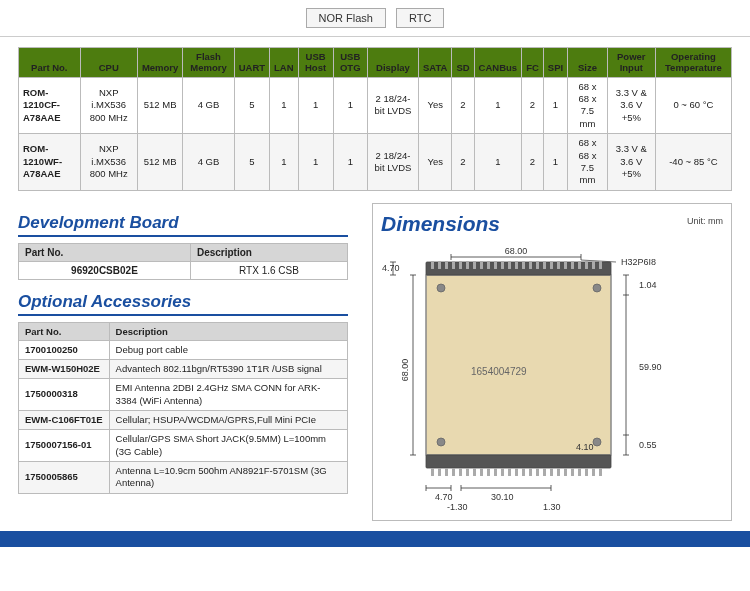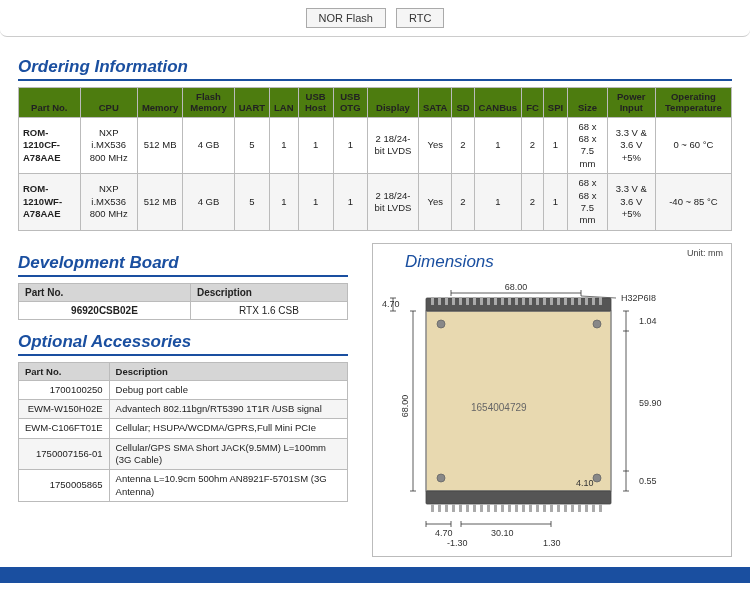--- a/index.html
+++ b/index.html
@@ -14,21 +14,20 @@
 
     
     .top-strip {
       background: #fff;
       border-bottom: 1px solid #ccc;
       padding: 8px 0 8px 0;
       display: flex;
       justify-content: center;
       align-items: flex-start;
       gap: 10px;
-      border-radius: 7px;
     }
     .top-btn {
       border: 1px solid #aaa;
       padding: 3px 12px;
       font-size: 11px;
       background: #f5f5f5;
       color: #333;
     }
 
     .main-content {
@@ -126,44 +125,43 @@
       padding: 3px 6px;
       text-align: left;
       font-weight: bold;
     }
     .acc-table td {
       border: 1px solid #bbb;
       padding: 3px 6px;
       vertical-align: middle;
       line-height: 1.3;
     }
-    .acc-table td:first-child { font-weight: normal; white-space: nowrap; text-align: right; }
+    .acc-table td:first-child { font-weight: bold; white-space: nowrap; }
     .acc-table tbody tr:nth-child(odd) { background: #fff; }
     .acc-table tbody tr:nth-child(even) { background: #f5f5f5; }
 
     
     .dimensions-box {
       flex: 1;
       border: 1px solid #bbb;
       padding: 8px;
       background: #fff;
       position: relative;
     }
     .dim-title {
-      font-size: 17px;
-      font-weight: normal;
+      font-size: 21px;
+      font-weight: bold;
       color: #1a4fa0;
       font-style: italic;
-      margin-left: 24px;
     }
     .dim-unit {
       font-size: 9px;
       color: #444;
       position: absolute;
-      top: 4px;
+      top: 12px;
       right: 8px;
     }
     .dim-svg-container {
       margin-top: 4px;
     }
 
     
     .footer {
       background: #1a4fa0;
       color: #fff;
@@ -179,21 +177,20 @@
 </head>
 <body>
 
 <div class="top-strip">
   <button class="top-btn">NOR Flash</button>
   <button class="top-btn">RTC</button>
 </div>
 
 <div class="main-content">
 
-  <div class="section-title">Ordering Information</div>
   <table class="order-table">
     <thead>
       <tr>
         <th>Part No.</th>
         <th>CPU</th>
         <th>Memory</th>
         <th>Flash Memory</th>
         <th>UART</th>
         <th>LAN</th>
         <th>USB Host</th>
@@ -281,20 +278,24 @@
         <tbody id="acc-tbody">
             <tr>
               <td>1700100250</td>
               <td>Debug port cable</td>
             </tr>
             <tr>
               <td>EWM-W150H02E</td>
               <td>Advantech 802.11bgn/RT5390 1T1R /USB signal</td>
             </tr>
             <tr>
+              <td>1750000318</td>
+              <td>EMI Antenna 2DBI 2.4GHz SMA CONN for ARK-3384 (WiFi Antenna)</td>
+            </tr>
+            <tr>
               <td>EWM-C106FT01E</td>
               <td>Cellular; HSUPA/WCDMA/GPRS,Full Mini PCIe</td>
             </tr>
             <tr>
               <td>1750007156-01</td>
               <td>Cellular/GPS SMA Short JACK(9.5MM) L=100mm (3G Cable)</td>
             </tr>
             <tr>
               <td>1750005865</td>
               <td>Antenna L=10.9cm 500hm AN8921F-5701SM (3G Antenna)</td>

